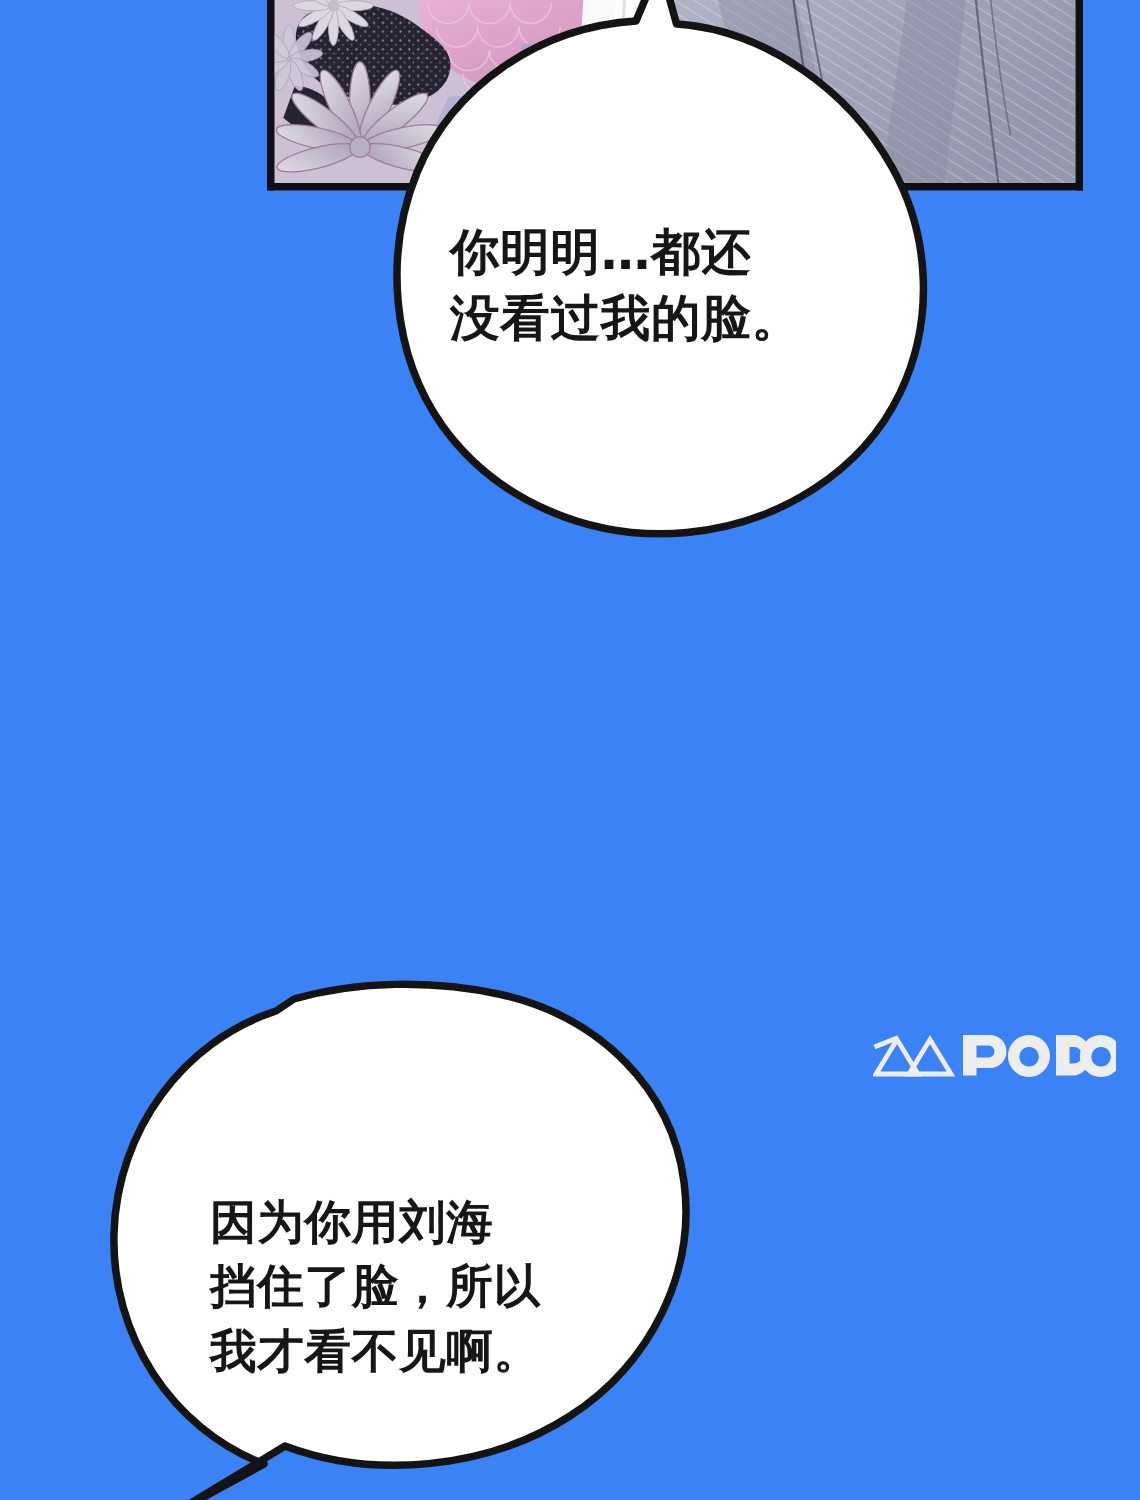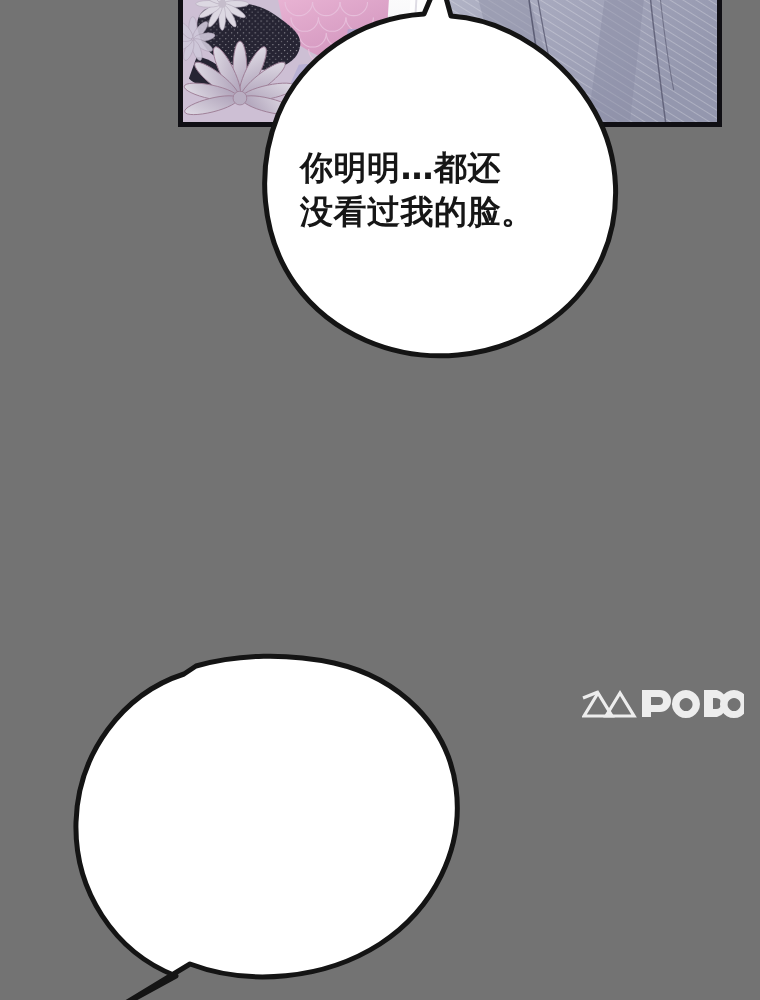--- a/index.html
+++ b/index.html
@@ -13,21 +13,21 @@
     position: relative;
     overflow: hidden;
     font-family: "DejaVu Sans", "Liberation Sans", sans-serif;
   }
 
   #page {
     position: absolute;
     left: 0; top: 0;
     width: 760px;
     height: 1000px;
-    background: #737373;
+    background: #3b82f6;
   }
 
   
   .panel {
     position: absolute;
     left: 178px;
     top: -4px;
     width: 544px;
     height: 131px;
     border: 5px solid #100f14;
@@ -251,20 +251,23 @@
                C 60 44, 16 104, 14 172
                C 12 240, 52 302, 114 326
                L 52 360
                L 128 314
                C 186 336, 262 330, 318 294
                C 372 259, 402 198, 394 138
                C 386 76, 338 28, 272 13
                C 226 3, 176 4, 134 16
                Z" fill="#ffffff" stroke="#141414" stroke-width="5" stroke-linejoin="round" stroke-linecap="round"></path>
     </svg>
+    <div class="bubble-text" id="bubble-2-text">因为你用刘海
+挡住了脸，所以
+我才看不见啊。</div>
   </div>
 
   <div id="watermark">
     <svg viewBox="0 0 162 34" width="162" height="34">
       <g fill="none" stroke="#ededed" stroke-width="3.2" stroke-linejoin="miter">
 
         <path d="M2 30 L16 7 L30 30 Z"></path>
         <path d="M24 30 L38 7 L52 30 Z"></path>
         <path d="M1 12 L16 6"></path>
       </g>

